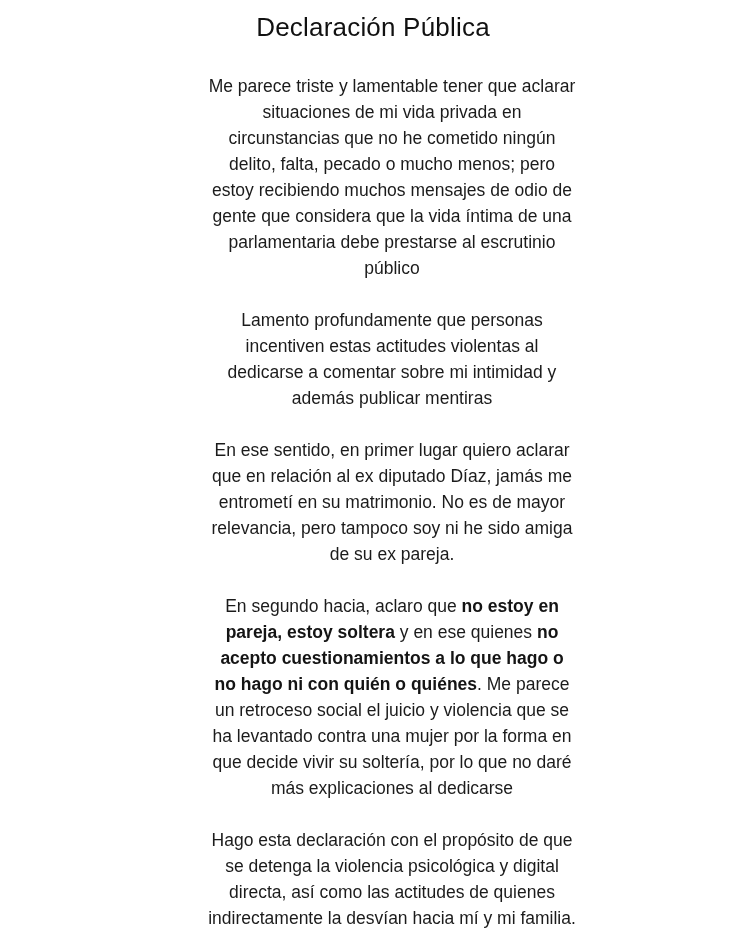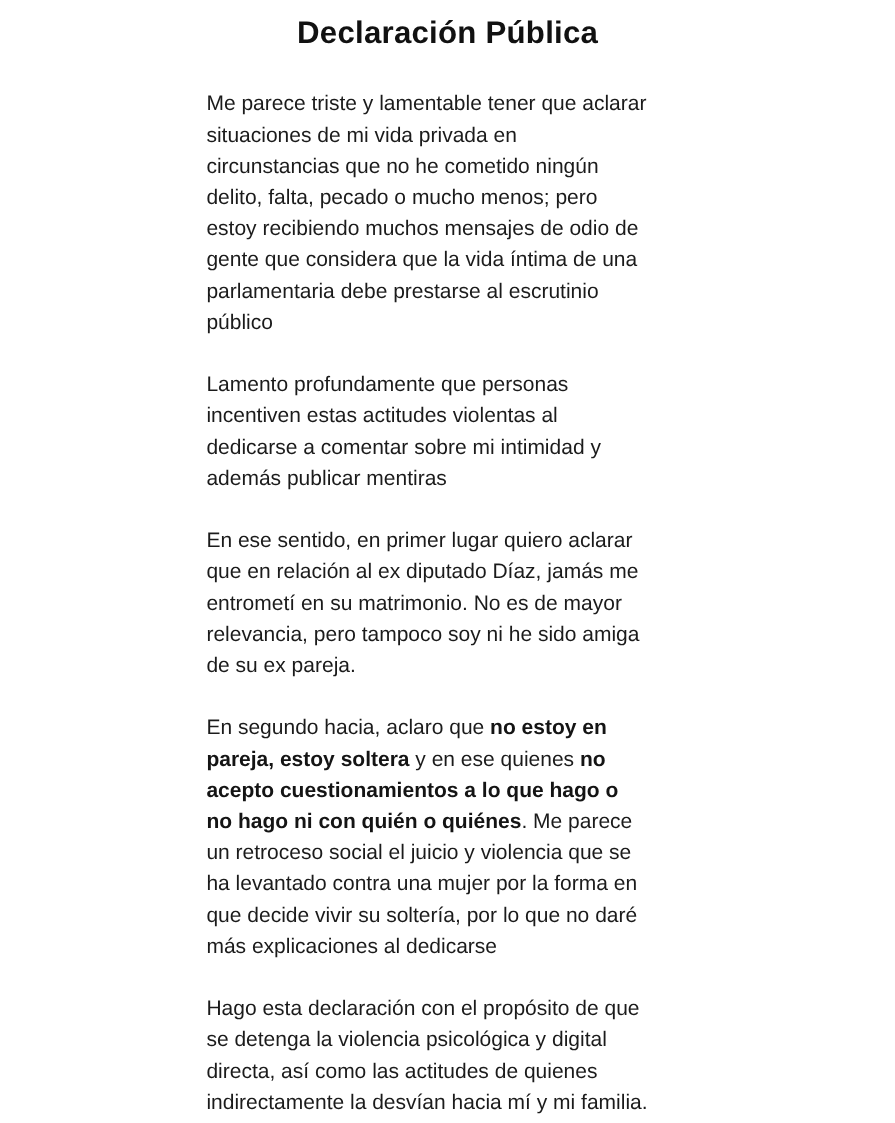--- a/index.html
+++ b/index.html
@@ -20,30 +20,31 @@
     height: 936px;
     overflow: hidden;
     background: #ffffff;
   }
   .page-title {
     margin: 0;
     padding-top: 12px;
     text-align: center;
     font-size: 26px;
     line-height: 1.2;
-    font-weight: 700;
+    font-weight: 400;
     letter-spacing: 0.2px;
     color: #111111;
   }
   .statement-body {
     margin: 30px 0 0 172px;
     width: 440px;
     font-size: 17.5px;
     line-height: 26px;
     color: #1b1b1b;
+    text-align: center;
   }
   .para {
     margin: 0 0 26px 0;
     white-space: pre;           
     font-weight: 400;
   }
   .para b {
     font-weight: 700;
     color: #141414;
   }

